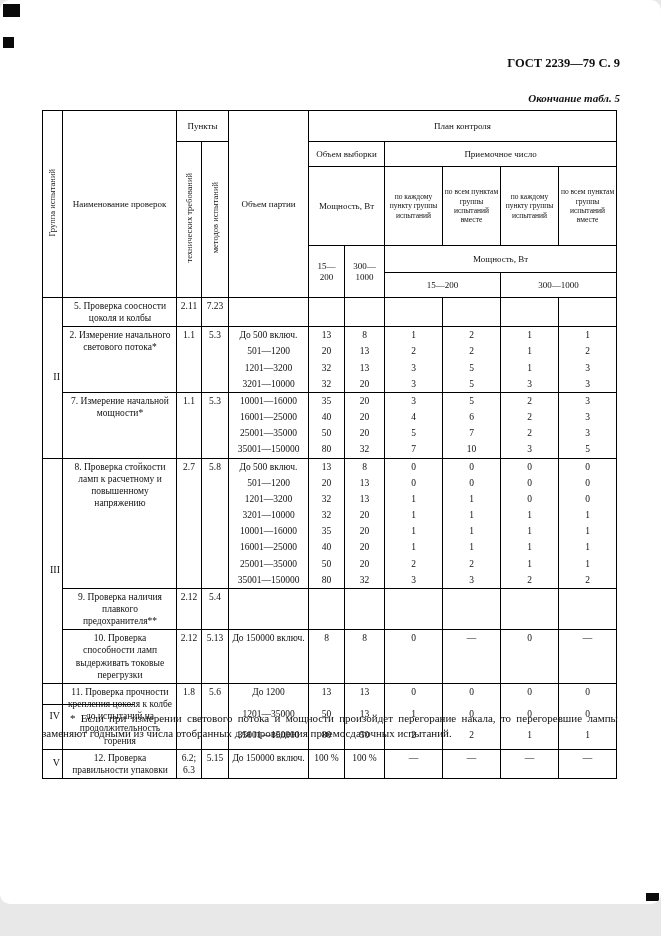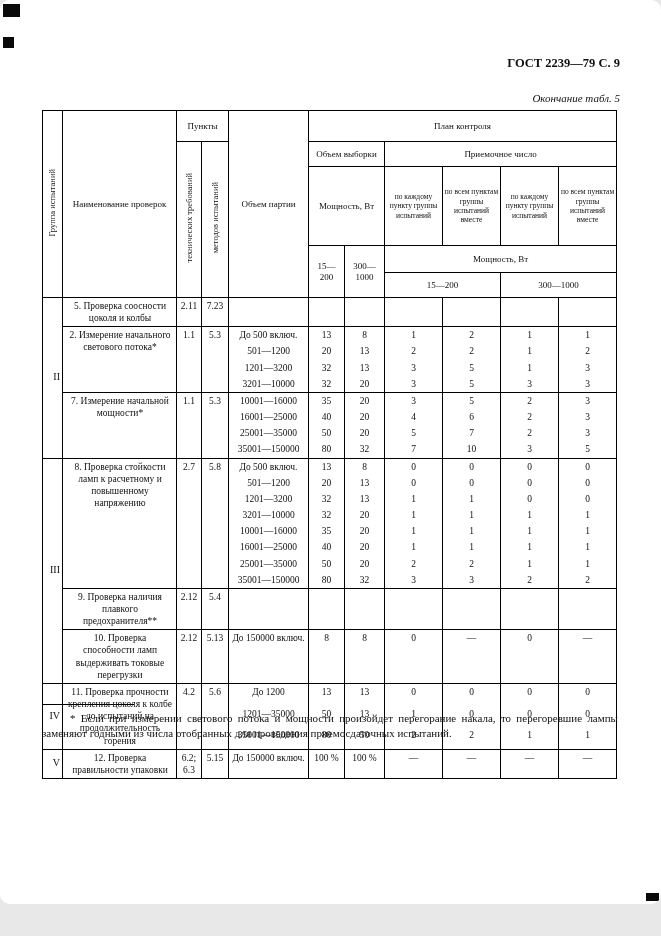--- a/index.html
+++ b/index.html
@@ -8,21 +8,21 @@
     font-family:"Liberation Serif","DejaVu Serif",serif;color:#111;
     overflow:hidden;margin:0 auto;border-radius:10px;
   }
   
   .scan-mark{position:absolute;background:#0a0a0a;}
   .mark-1{left:3px;top:4px;width:17px;height:13px;}
   .mark-2{left:3px;top:37px;width:11px;height:11px;}
   .mark-3{right:2px;bottom:3px;width:13px;height:8px;}
 
   .doc-ref{position:absolute;top:56px;right:41px;font-weight:bold;font-size:12.5px;}
-  .table-caption{position:absolute;top:92px;right:41px;font-style:italic;font-size:11px;}
+  .table-caption{position:absolute;top:92px;right:41px;font-style:italic;font-size:11px;font-weight:bold;}
 
   table.main-table{
     position:absolute;top:110px;left:42px;width:574px;
     border-collapse:collapse;table-layout:fixed;
     border:1px solid #000;
   }
   col.c-group{width:20px}
   col.c-name{width:114px}
   col.c-tech{width:25px}
   col.c-method{width:27px}
@@ -312,21 +312,21 @@
           <td>8</td>
           <td>8</td>
           <td>0</td>
           <td>—</td>
           <td>0</td>
           <td>—</td>
         </tr>
         <tr class="block-start">
           <td rowspan="3" class="group">IV</td>
           <td rowspan="3" class="name">11. Проверка прочности крепления цоколя к колбе до испытаний на продолжительность горения</td>
-          <td rowspan="3">4.2</td>
+          <td rowspan="3">1.8</td>
           <td rowspan="3">5.6</td>
           <td>До 1200</td>
           <td>13</td>
           <td>13</td>
           <td>0</td>
           <td>0</td>
           <td>0</td>
           <td>0</td>
         </tr>
         <tr>

